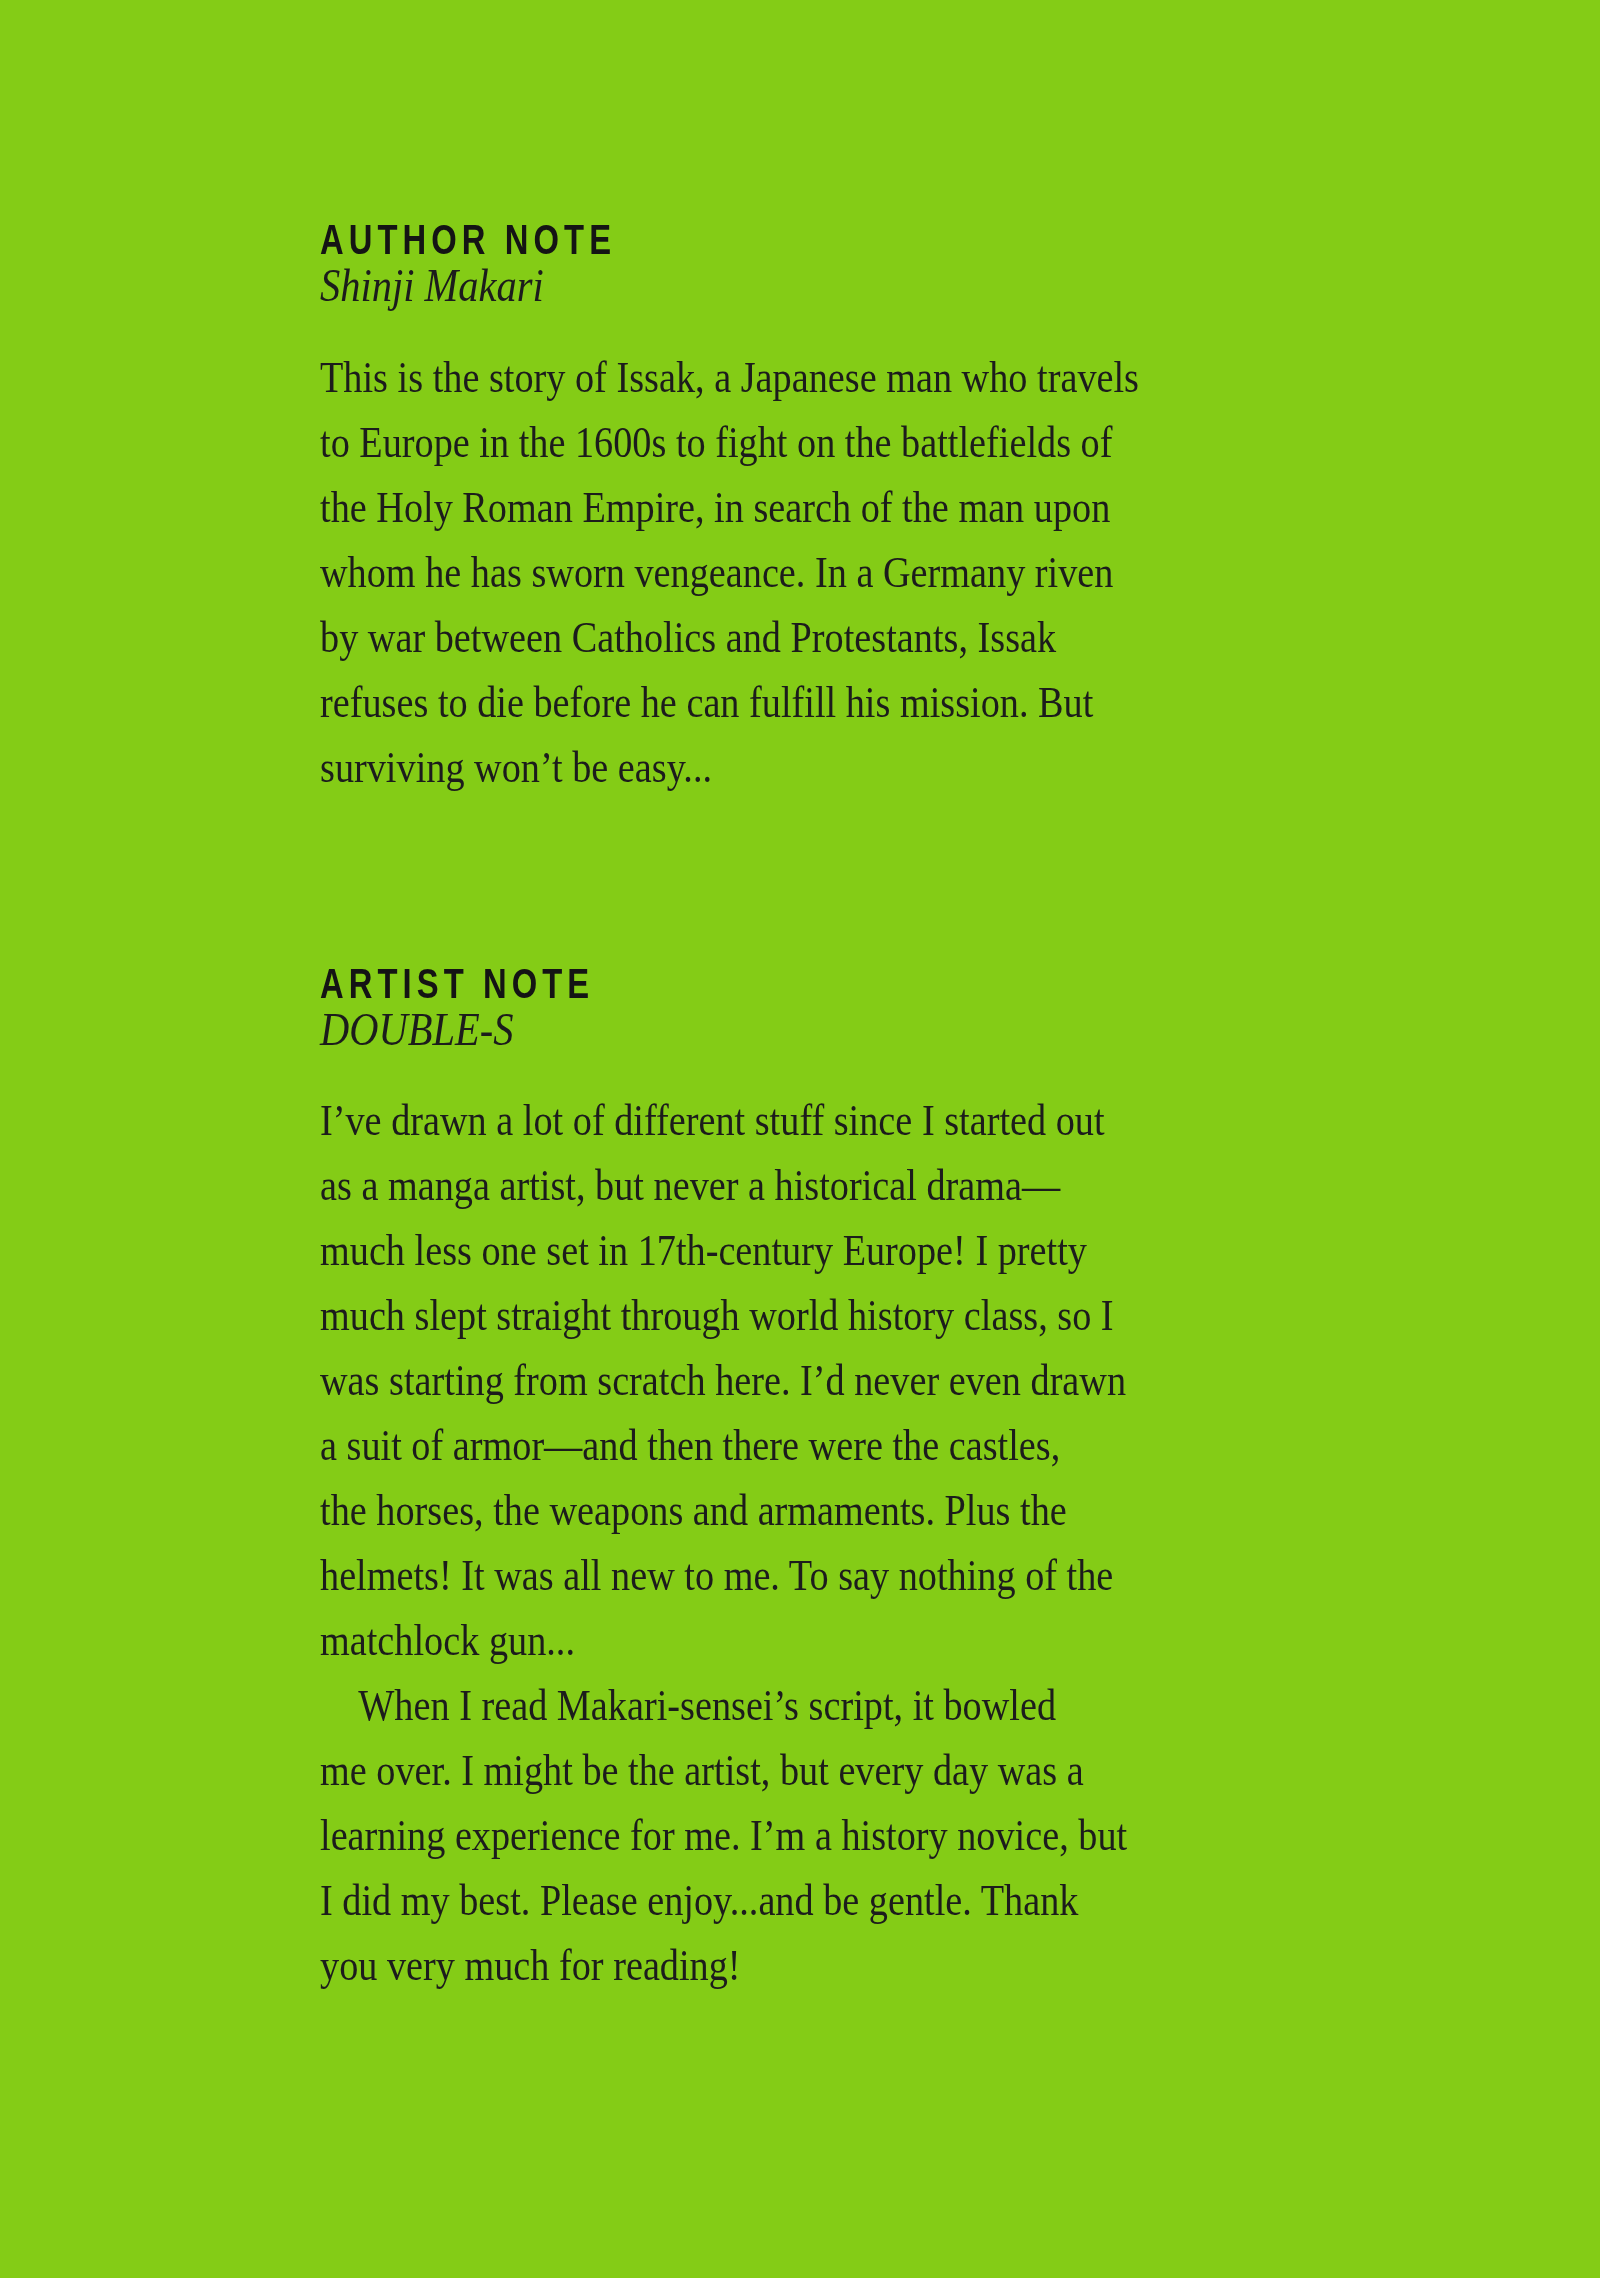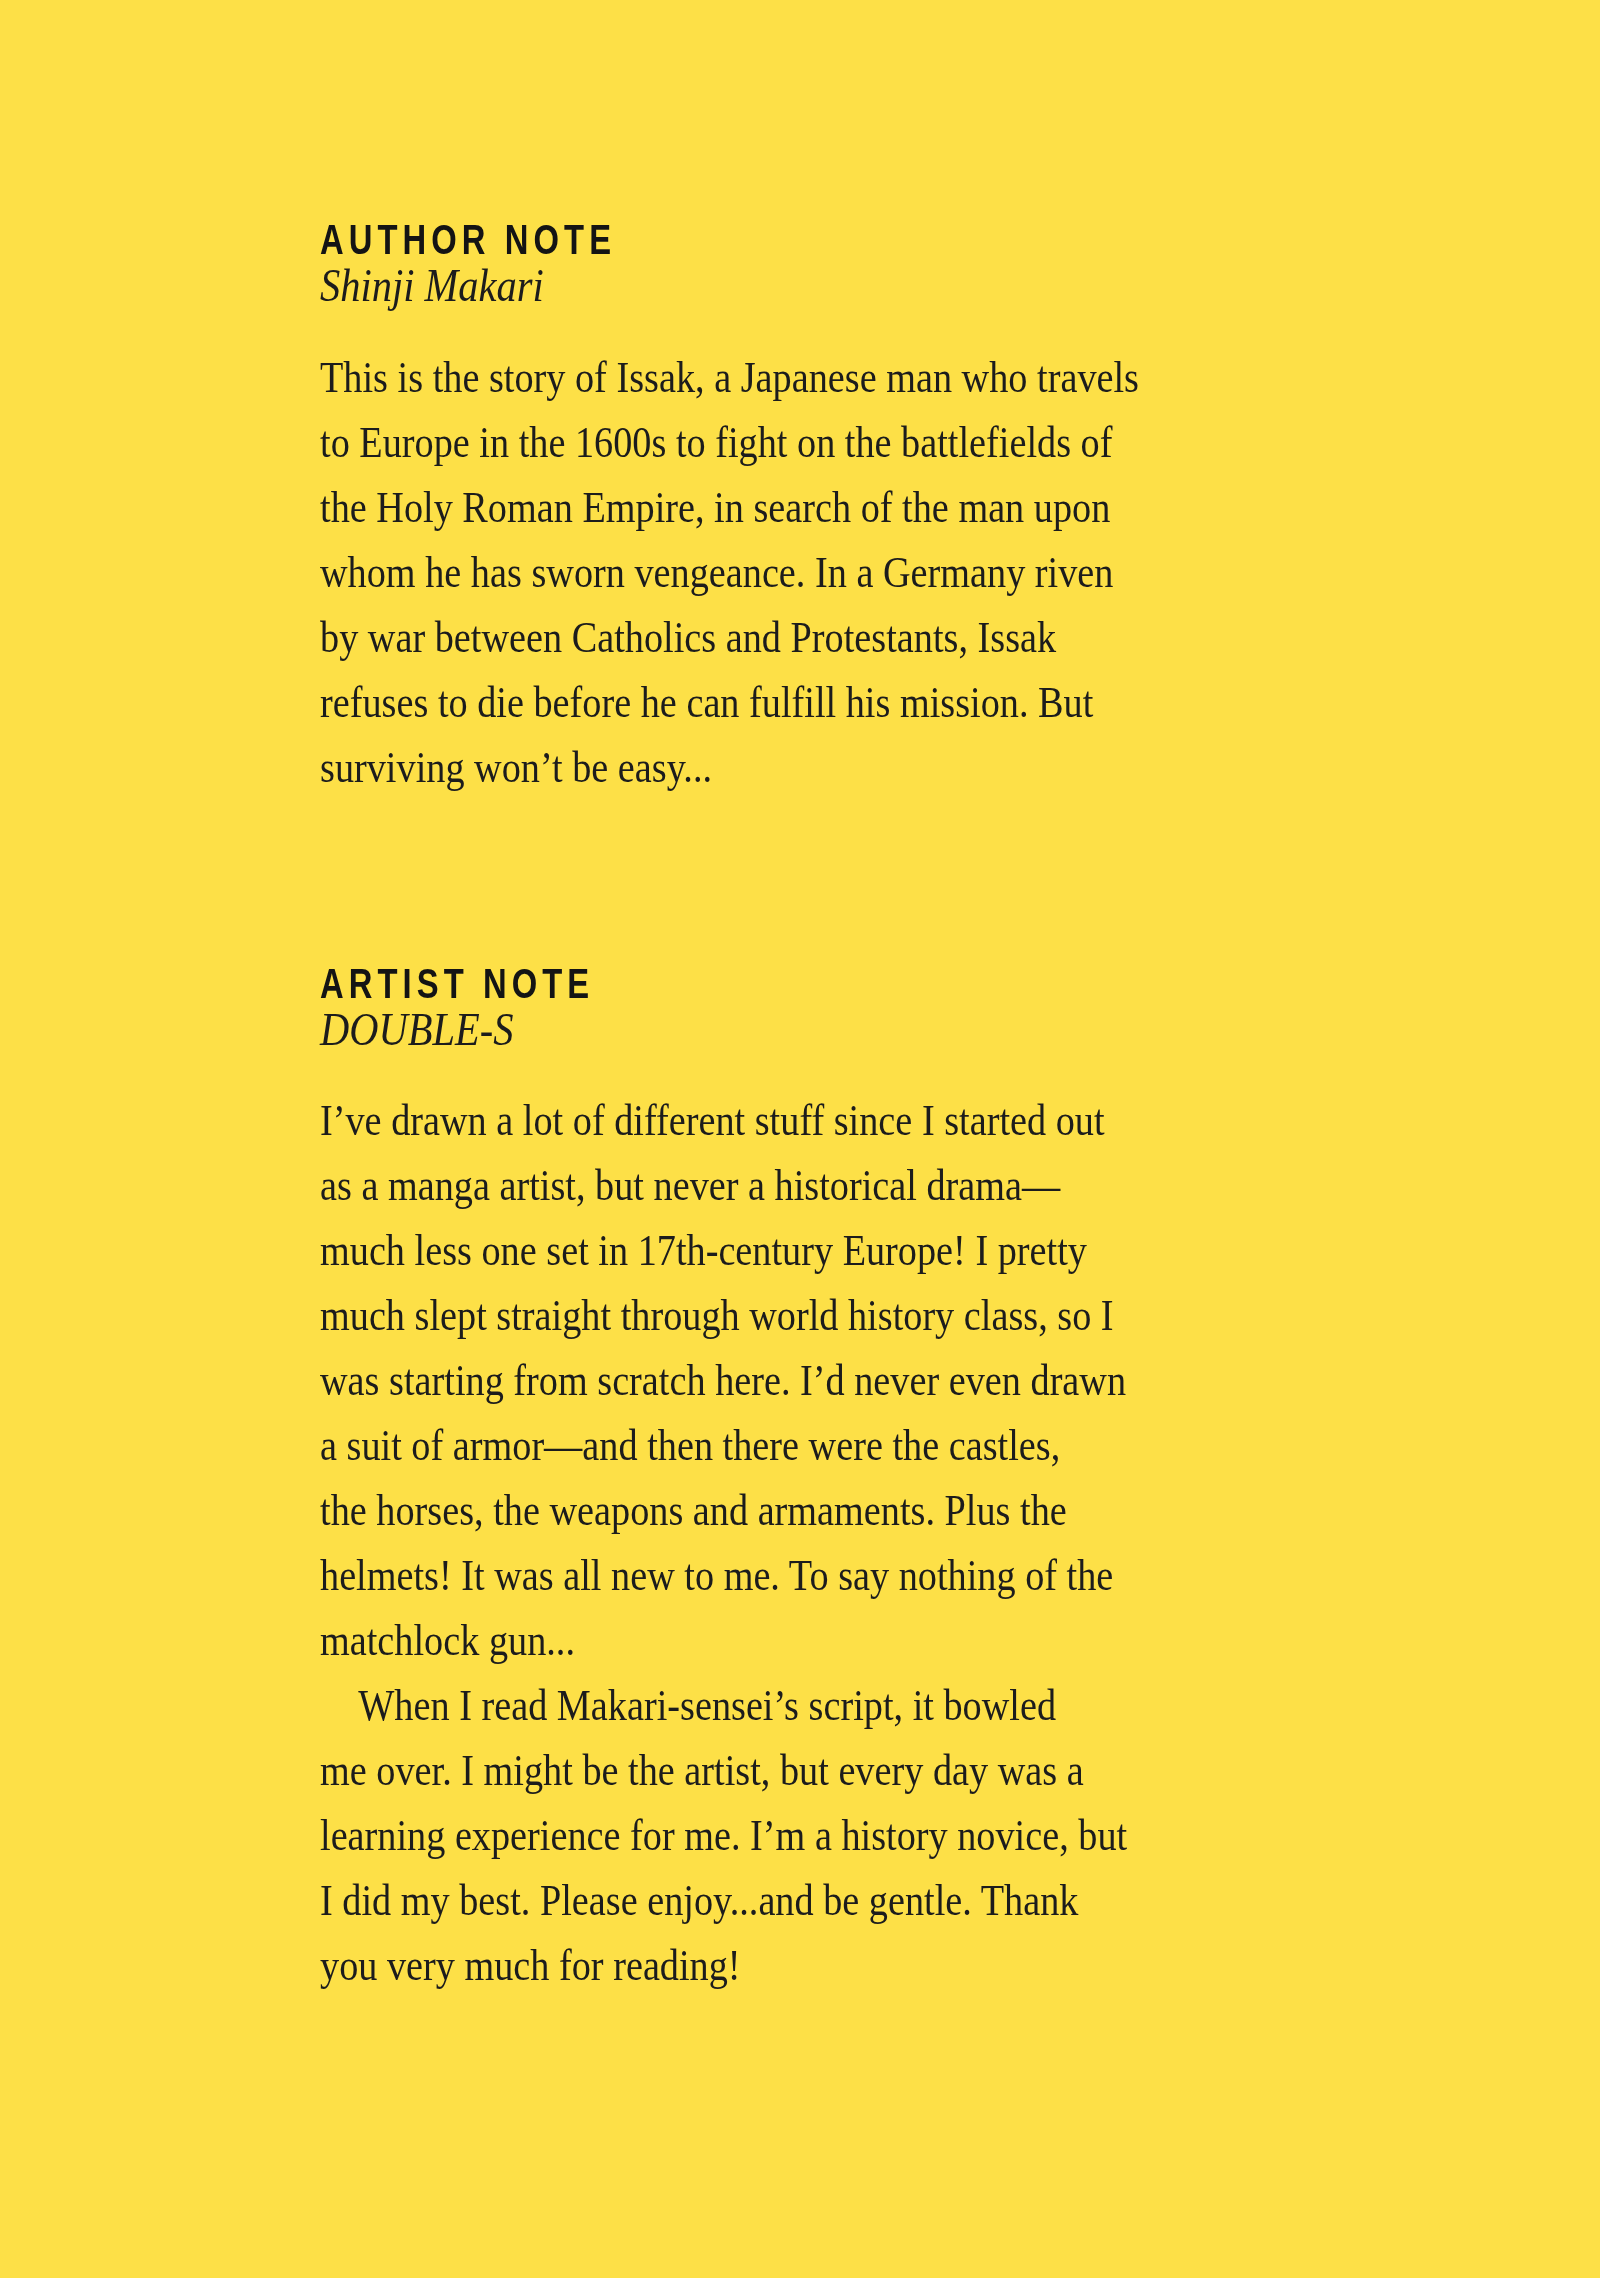--- a/index.html
+++ b/index.html
@@ -60,21 +60,21 @@
   #author-byline  { top: 261px; }
   #author-para    { top: 345px; }
   #artist-heading { top: 963px; }
   #artist-byline  { top: 1005px; }
   #artist-para-1  { top: 1088px; }
   #artist-para-2  { top: 1673px; }
 </style>
 </head>
 <body>
 
-<div class="page" style="background: #fde047;">
+<div class="page" style="background: #84cc16;">
 
   <h2 id="author-heading" class="block note-heading" style="color: rgb(20, 20, 20);">AUTHOR NOTE</h2>
 
   <div id="author-byline" class="block note-byline" style="color: rgb(28, 28, 28);">Shinji Makari</div>
 
   <div id="author-para" class="block note-para" style="color: rgb(28, 28, 28);">
       <div class="line">This is the story of Issak, a Japanese man who travels</div>
       <div class="line">to Europe in the 1600s to fight on the battlefields of</div>
       <div class="line">the Holy Roman Empire, in search of the man upon</div>
       <div class="line">whom he has sworn vengeance. In a Germany riven</div>

